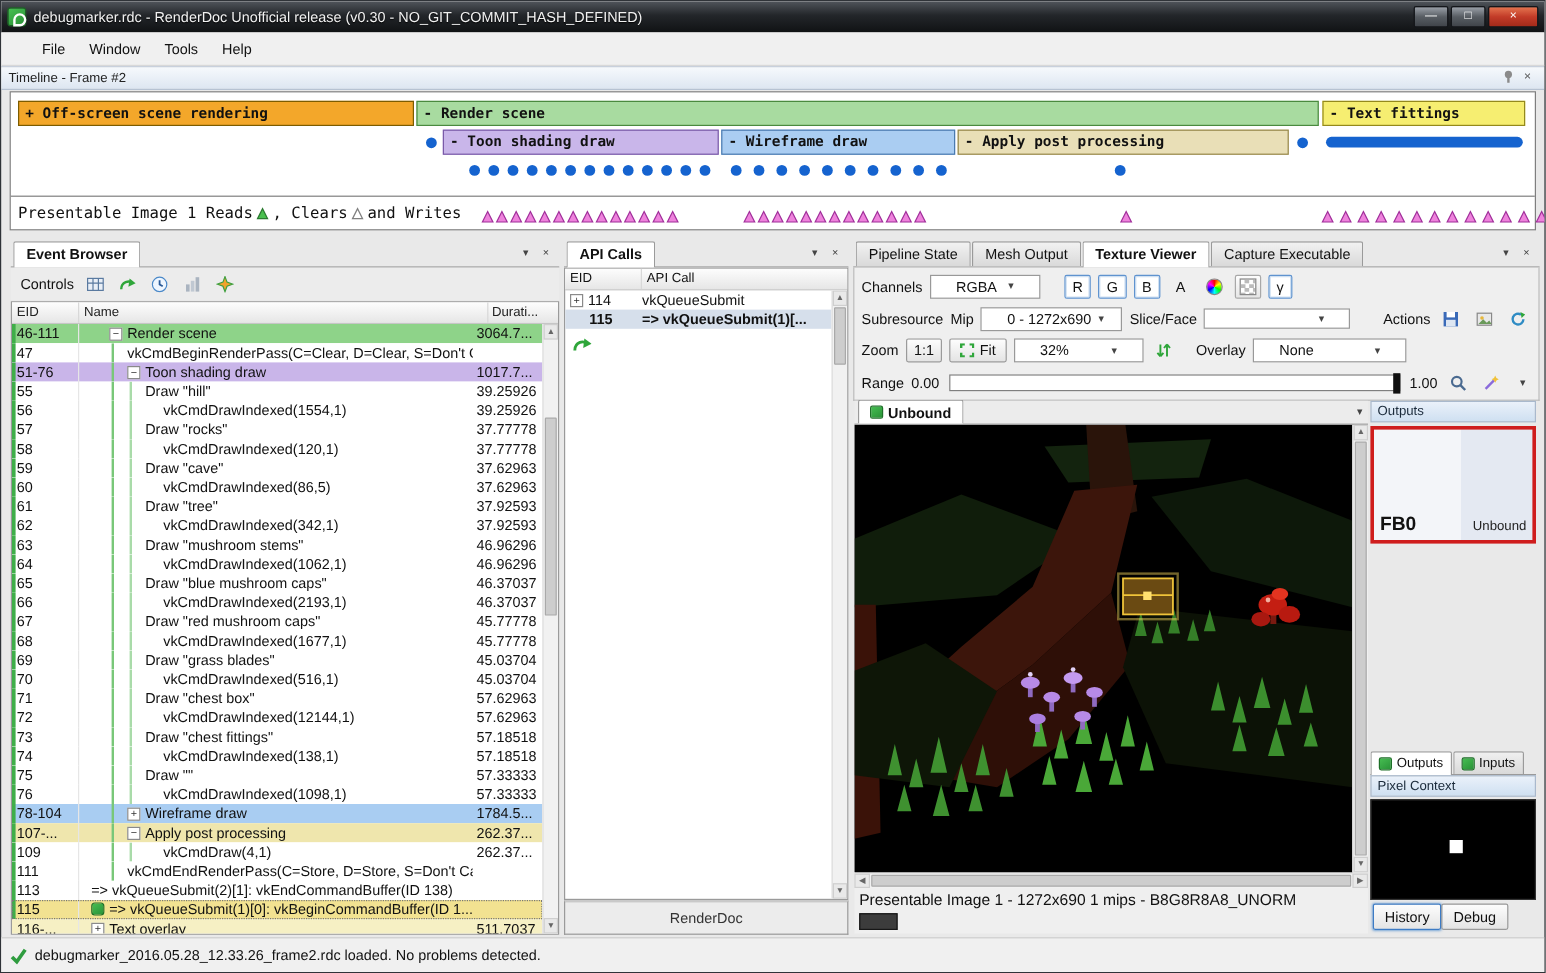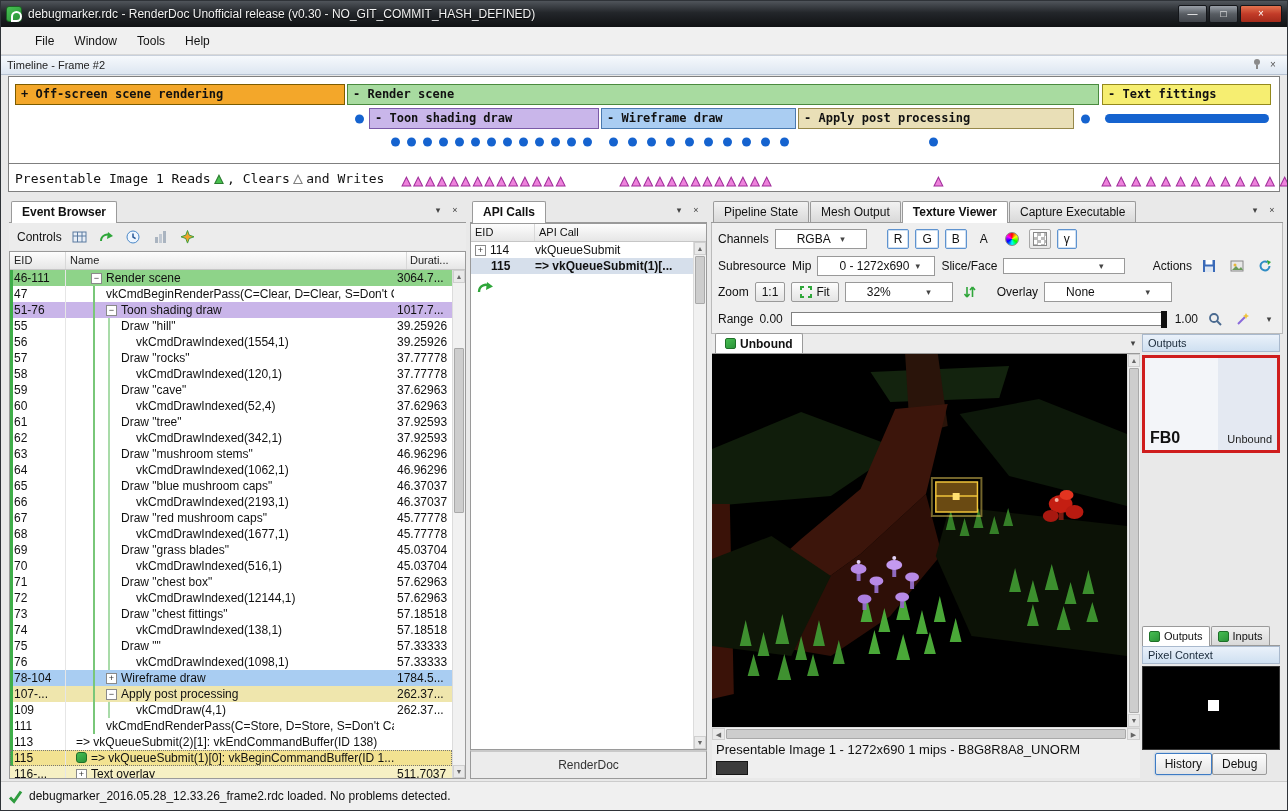--- a/index.html
+++ b/index.html
@@ -129,21 +129,21 @@
   .side-header{height:18px;background:linear-gradient(#eaf1fa,#cfe0f1);border:1px solid #a9b9cd;font-size:11px;padding:2px 5px;color:#1a2a3a}
   .fb-thumb{margin-top:3px;height:98px;border:3px solid #cf1d1d;background:linear-gradient(90deg,#f3f5f9 55%,#e4e9f2 55%);position:relative}
   .fb-label{position:absolute;left:5px;bottom:3px;font-weight:bold;font-size:16px}
   .fb-status{position:absolute;right:5px;bottom:5px;font-size:11px;color:#222}
   .side-spacer{flex:1}
   .side-tabs{height:20px;display:flex;align-items:flex-end;border-bottom:1px solid #9a9a9a}
   .side-tab{height:19px;line-height:17px;padding:0 6px;border:1px solid #9a9a9a;border-bottom:none;border-radius:2px 2px 0 0;display:flex;align-items:center;gap:4px;font-size:11px;background:linear-gradient(#f0f0f0,#d9d9d9);margin-right:1px}
   .side-tab.active{background:#fff;height:20px;margin-bottom:-1px}
   .px-view{margin-top:2px;height:84px;background:#000;border:1px solid #333;position:relative}
   .px-sq{position:absolute;left:48%;top:40%;width:11px;height:11px;background:#fff}
-  .side-btns{height:28px;display:flex;justify-content:center;align-items:center;padding:0 2px}
+  .side-btns{height:28px;display:flex;justify-content:flex-start;align-items:center;padding:0 2px}
   .sbtn{border:1px solid #9a9a9a;background:linear-gradient(#fdfdfd,#e4e4e4);padding:3px 9px;border-radius:2px;font-size:12px}
   .sbtn.focus{border-color:#3d7bc4;box-shadow:0 0 2px #7aa8d8}
 
   
   .statusbar{position:absolute;left:0;right:0;bottom:0;height:29px;background:#f0f0f0;border-top:1px solid #cccccc;display:flex;align-items:center;gap:6px;padding:0 7px}
 </style>
 </head>
 <body>
 
 <div class="window">
@@ -374,21 +374,21 @@
               <div class="eb-name l1 l2" style="padding-left: 70px;"><span>vkCmdDrawIndexed(120,1)</span></div>
               <div class="eb-dur">37.77778</div>
             </div>
             <div class="eb-row">
               <div class="eb-eid cur">59</div>
               <div class="eb-name l1 l2" style="padding-left: 55px;"><span>Draw "cave"</span></div>
               <div class="eb-dur">37.62963</div>
             </div>
             <div class="eb-row">
               <div class="eb-eid cur">60</div>
-              <div class="eb-name l1 l2" style="padding-left: 70px;"><span>vkCmdDrawIndexed(52,4)</span></div>
+              <div class="eb-name l1 l2" style="padding-left: 70px;"><span>vkCmdDrawIndexed(86,5)</span></div>
               <div class="eb-dur">37.62963</div>
             </div>
             <div class="eb-row">
               <div class="eb-eid cur">61</div>
               <div class="eb-name l1 l2" style="padding-left: 55px;"><span>Draw "tree"</span></div>
               <div class="eb-dur">37.92593</div>
             </div>
             <div class="eb-row">
               <div class="eb-eid cur">62</div>
               <div class="eb-name l1 l2" style="padding-left: 70px;"><span>vkCmdDrawIndexed(342,1)</span></div>

